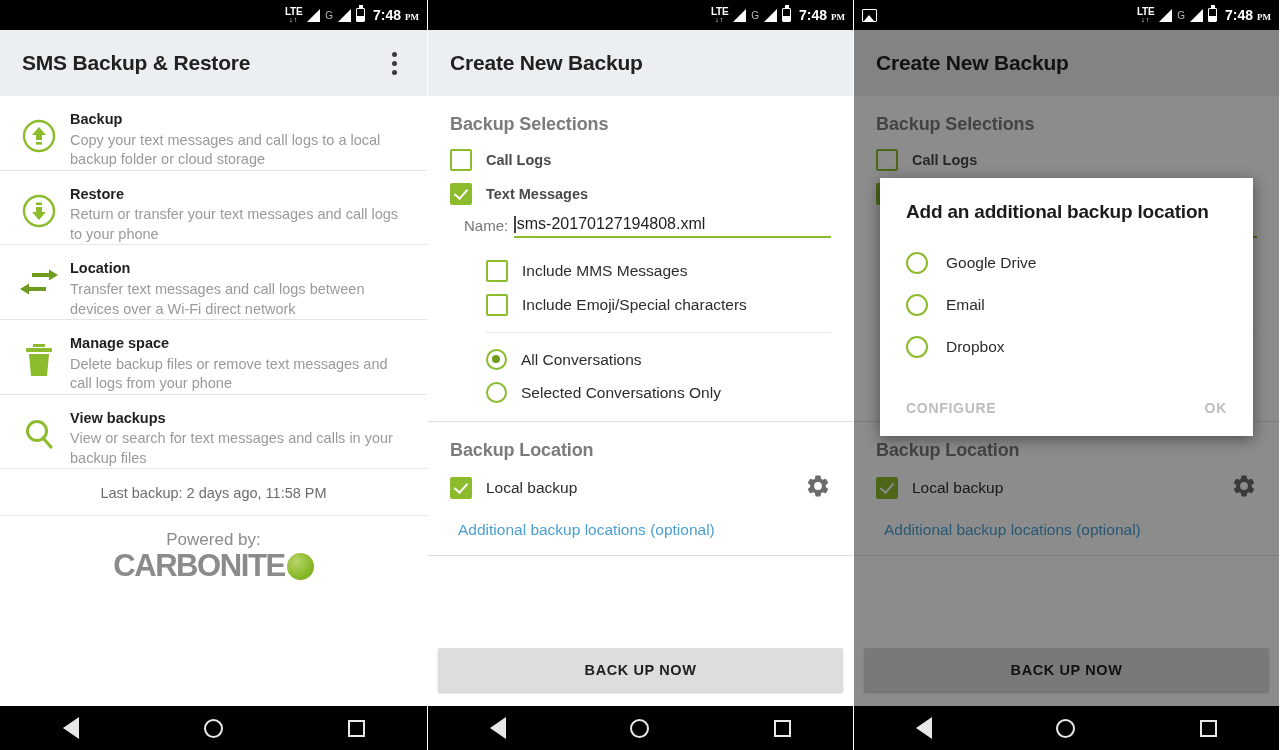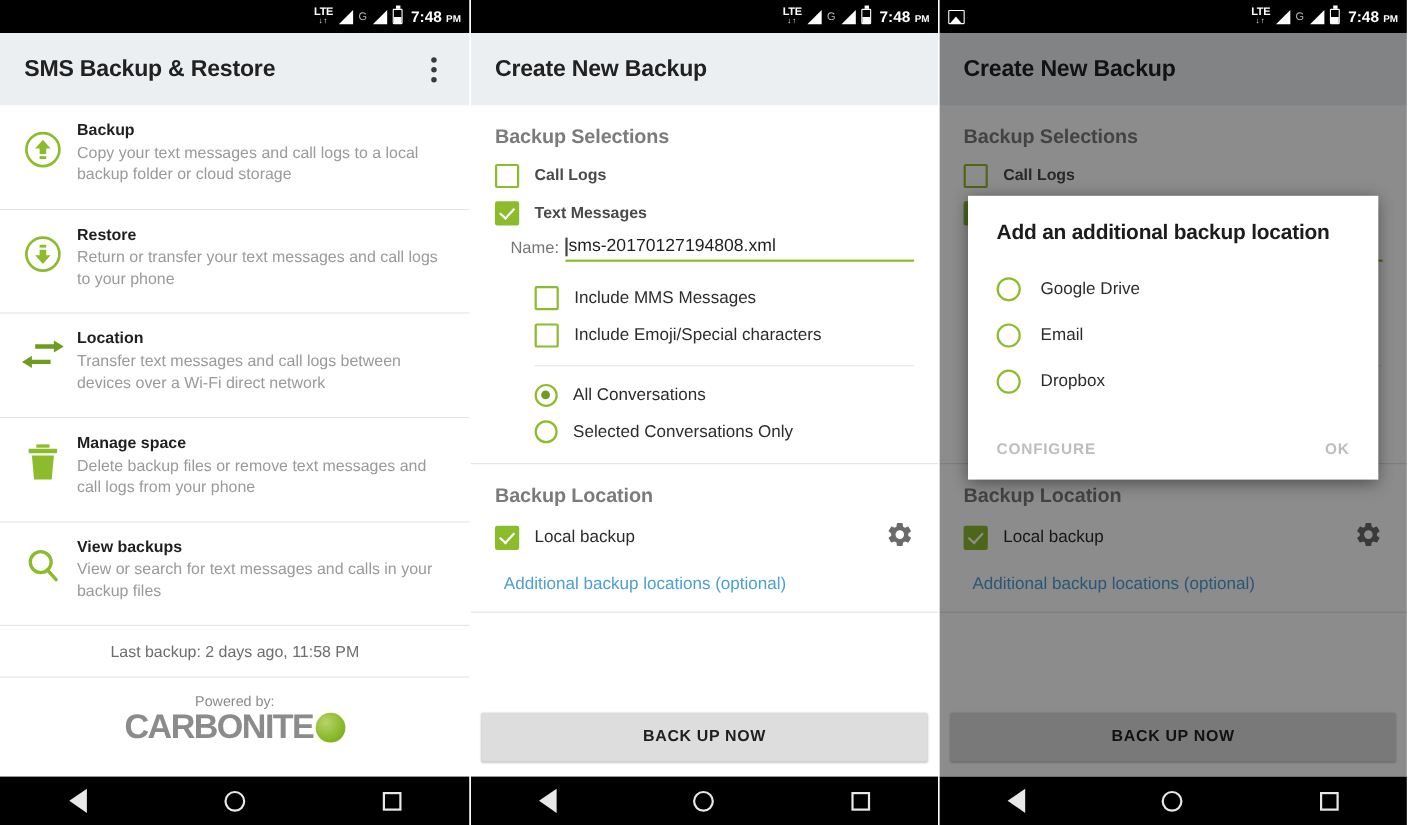--- a/index.html
+++ b/index.html
@@ -64,21 +64,21 @@
     border: 1.4px solid #ffffff;
     border-radius: 1px;
     position: relative;
     background: linear-gradient(to top,#ffffff 0%,#ffffff 45%,#000 45%,#000 100%);
   }
   .batt::before {
     content:""; position:absolute; top:-4px; left:2px;
     width:4px; height:2.5px; background:#ffffff;
   }
   .sb-time { font-size: 14px; font-weight: bold; margin-left: 3px; }
-  .sb-time small { font-size: 9px; font-weight: bold; }
+  .sb-time small { font-size: 9px; font-weight: bold; font-family: Liberation Serif, serif; }
 
   
   .appbar {
     height: 66px;
     background: #eceff1;
     display: flex;
     align-items: center;
     padding: 0 22px;
   }
   .appbar .title {
@@ -89,21 +89,21 @@
     letter-spacing: -0.2px;
   }
   .overflow-dots { display: flex; flex-direction: column; gap: 4px; padding: 6px 8px; cursor: pointer; }
   .overflow-dots i { display:block; width: 5px; height: 5px; border-radius: 50%; background: #3a3a3a; }
 
   
   .home-list { background: #ffffff; }
   .home-row {
     display: flex;
     align-items: flex-start;
-    padding: 14px 18px 20px 10px;
+    padding: 14px 18px 0 10px;
     border-bottom: 1px solid #e4e4e4;
   }
   .home-ic {
     width: 58px; flex: 0 0 58px;
     display: flex; align-items: center; justify-content: center;
     padding-top: 8px;
   }
   .home-txt { flex: 1 1 auto; padding-left: 2px; }
   .home-title { font-size: 14.5px; font-weight: bold; color: #1f1f1f; line-height: 1.35; }
   .home-sub { font-size: 14.5px; color: #9a9a9a; line-height: 1.35; margin-top: 1px; }
@@ -112,21 +112,21 @@
     text-align: center;
     font-size: 14.5px;
     color: #6d6d6d;
     padding: 16px 0 14px;
     border-bottom: 1px solid #e4e4e4;
   }
   .footer-logo {
     display: flex; flex-direction: column; align-items: center; justify-content: flex-end;
     padding-top: 14px;
   }
-  .powered { font-size: 13px; color: #8b8b8b; }
+  .powered { font-size: 17px; color: #8b8b8b; }
   .carbonite-wrap { display: flex; align-items: center; margin-top: -2px; }
   .carbonite {
     font-size: 31px; font-weight: bold; letter-spacing: -1.4px;
     color: #8b8b8b;
     font-family: "Liberation Sans", sans-serif;
   }
   .carb-dot {
     width: 27px; height: 27px; border-radius: 50%;
     background: radial-gradient(circle at 35% 32%, #b9d36a 0%, #8cbb2c 55%, #71a017 100%);
     margin-left: 2px;

